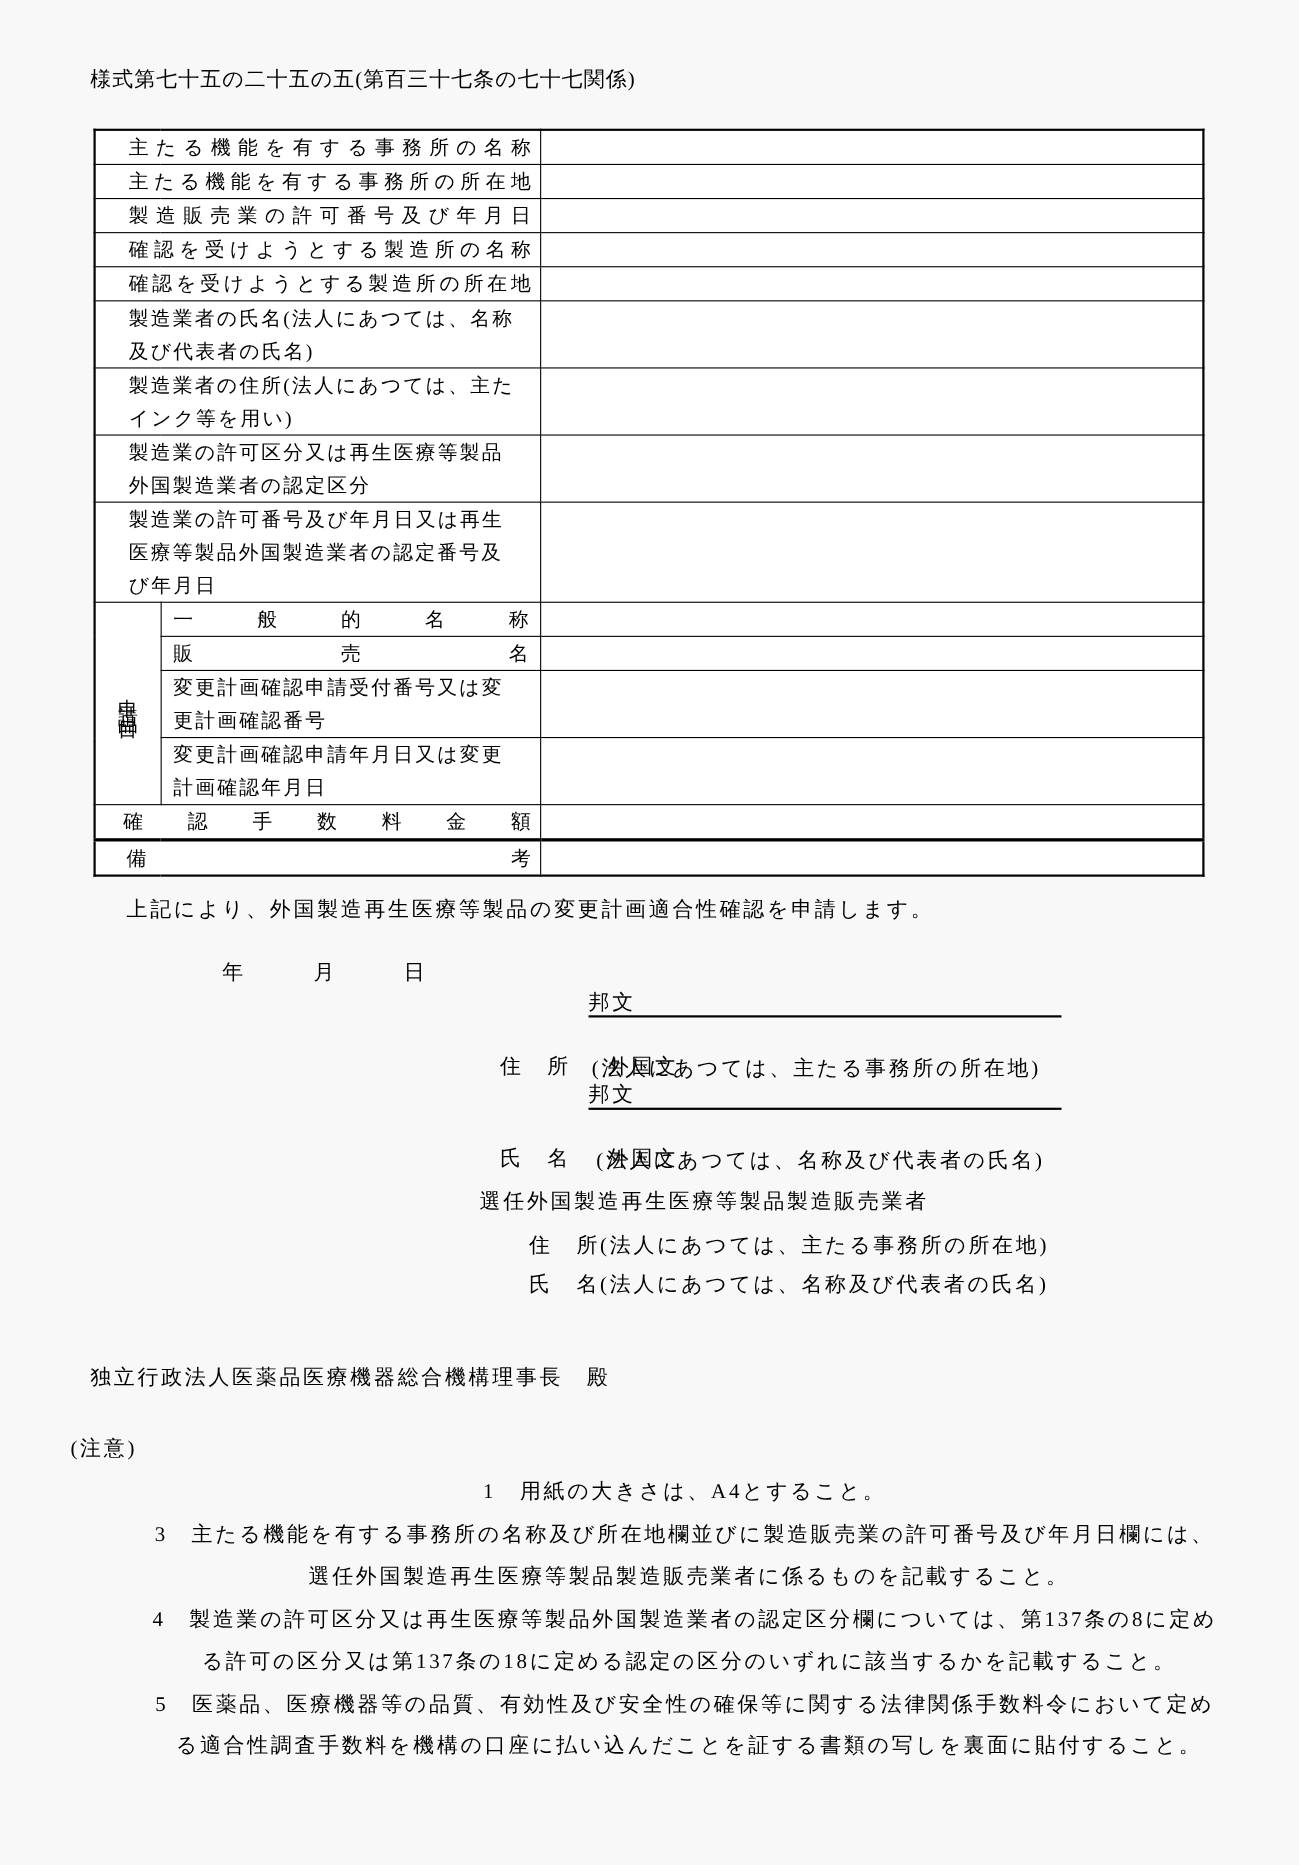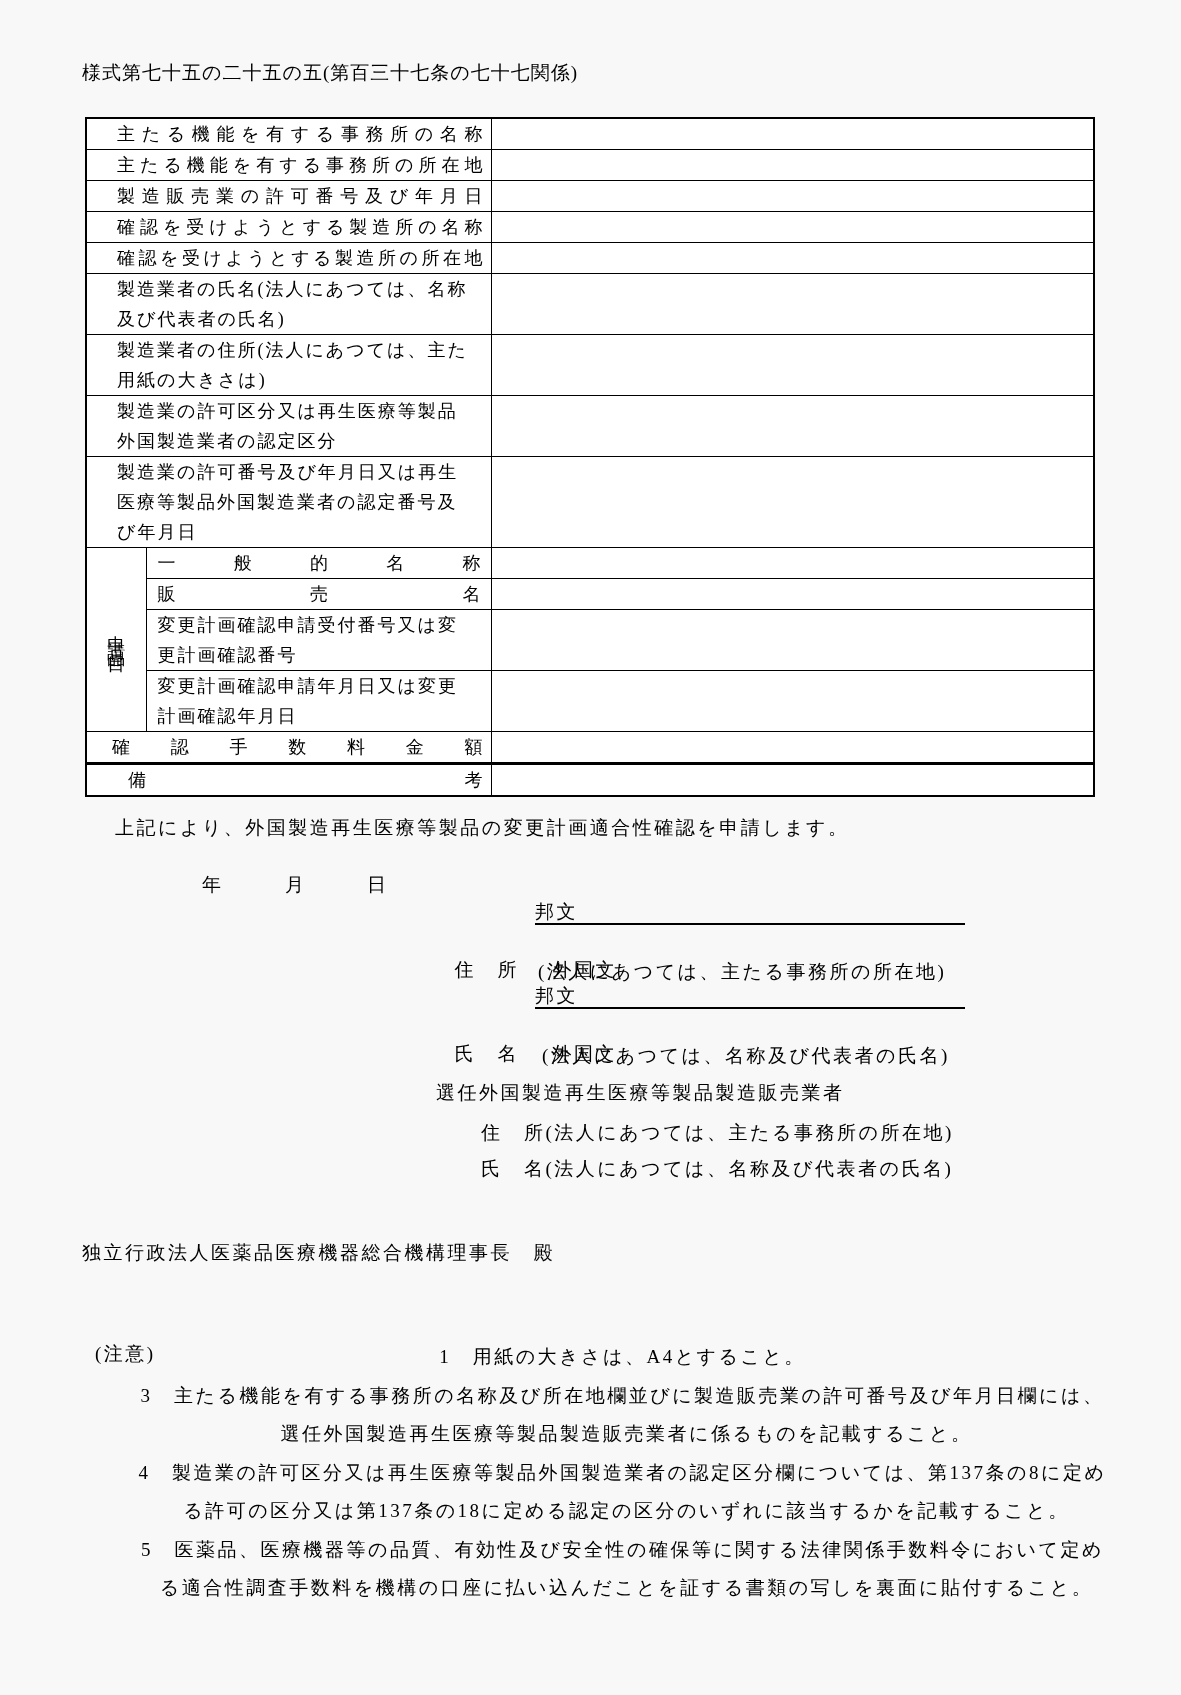--- a/index.html
+++ b/index.html
@@ -82,21 +82,21 @@
     <td colspan="2" class="lbl just">確認を受けようとする製造所の所在地</td>
     <td class="val"></td>
   </tr>
   <tr class="h2">
     <td colspan="2" class="lbl">製造業者の氏名(法人にあつては、名称
 及び代表者の氏名)</td>
     <td class="val"></td>
   </tr>
   <tr class="h2">
     <td colspan="2" class="lbl">製造業者の住所(法人にあつては、主た
-用紙の大きさは)</td>
+インク等を用い)</td>
     <td class="val"></td>
   </tr>
   <tr class="h2">
     <td colspan="2" class="lbl">製造業の許可区分又は再生医療等製品
 外国製造業者の認定区分</td>
     <td class="val"></td>
   </tr>
   <tr class="h3">
     <td colspan="2" class="lbl">製造業の許可番号及び年月日又は再生
 医療等製品外国製造業者の認定番号及
@@ -124,21 +124,21 @@
     <td class="sub">変更計画確認申請年月日又は変更
 計画確認年月日</td>
     <td class="val"></td>
   </tr>
 
   <tr class="h1">
     <td colspan="2" class="lbl just" style="padding-left:25px;">確認手数料金額</td>
     <td class="val"></td>
   </tr>
   <tr class="h1 thick">
-    <td colspan="2" class="lbl just" style="padding-left:41px;">備考</td>
+    <td colspan="2" class="lbl just" style="padding-left:28px;">備考</td>
     <td class="val"></td>
   </tr>
 </tbody>
   </table>
 
 <div class="abs body-text" style="left:115px; top:815px;">上記により、外国製造再生医療等製品の変更計画適合性確認を申請します。</div>
 
 <span class="abs body-text" style="left:202px; top:872px;">年</span>
 <span class="abs body-text" style="left:285px; top:872px;">月</span>
 <span class="abs body-text" style="left:367px; top:872px;">日</span>
@@ -154,21 +154,21 @@
   <span class="sig-label">氏　名</span><span>外国文</span>
 </div>
 <div class="abs body-text" style="left:542px; top:1043px;">(法人にあつては、名称及び代表者の氏名)</div>
 
 <div class="abs body-text" style="left:436px; top:1080px;">選任外国製造再生医療等製品製造販売業者</div>
 <div class="abs body-text" style="left:481px; top:1120px;">住　所(法人にあつては、主たる事務所の所在地)</div>
 <div class="abs body-text" style="left:481px; top:1156px;">氏　名(法人にあつては、名称及び代表者の氏名)</div>
 
 <div class="abs body-text" style="left:82px; top:1240px;">独立行政法人医薬品医療機器総合機構理事長　殿</div>
 
-<div class="abs body-text" style="left:95px; top:1305px;margin-top:36px;">(注意)</div>
+<div class="abs body-text" style="left:64px; top:1305px;">(注意)</div>
 <div class="notes-block">
   <div class="note">1　用紙の大きさは、A4とすること。</div>
   <div class="note">3　主たる機能を有する事務所の名称及び所在地欄並びに製造販売業の許可番号及び年月日欄には、
 選任外国製造再生医療等製品製造販売業者に係るものを記載すること。</div>
   <div class="note">4　製造業の許可区分又は再生医療等製品外国製造業者の認定区分欄については、第137条の8に定め
 る許可の区分又は第137条の18に定める認定の区分のいずれに該当するかを記載すること。</div>
   <div class="note">5　医薬品、医療機器等の品質、有効性及び安全性の確保等に関する法律関係手数料令において定め
 る適合性調査手数料を機構の口座に払い込んだことを証する書類の写しを裏面に貼付すること。</div>
 </div>
 

